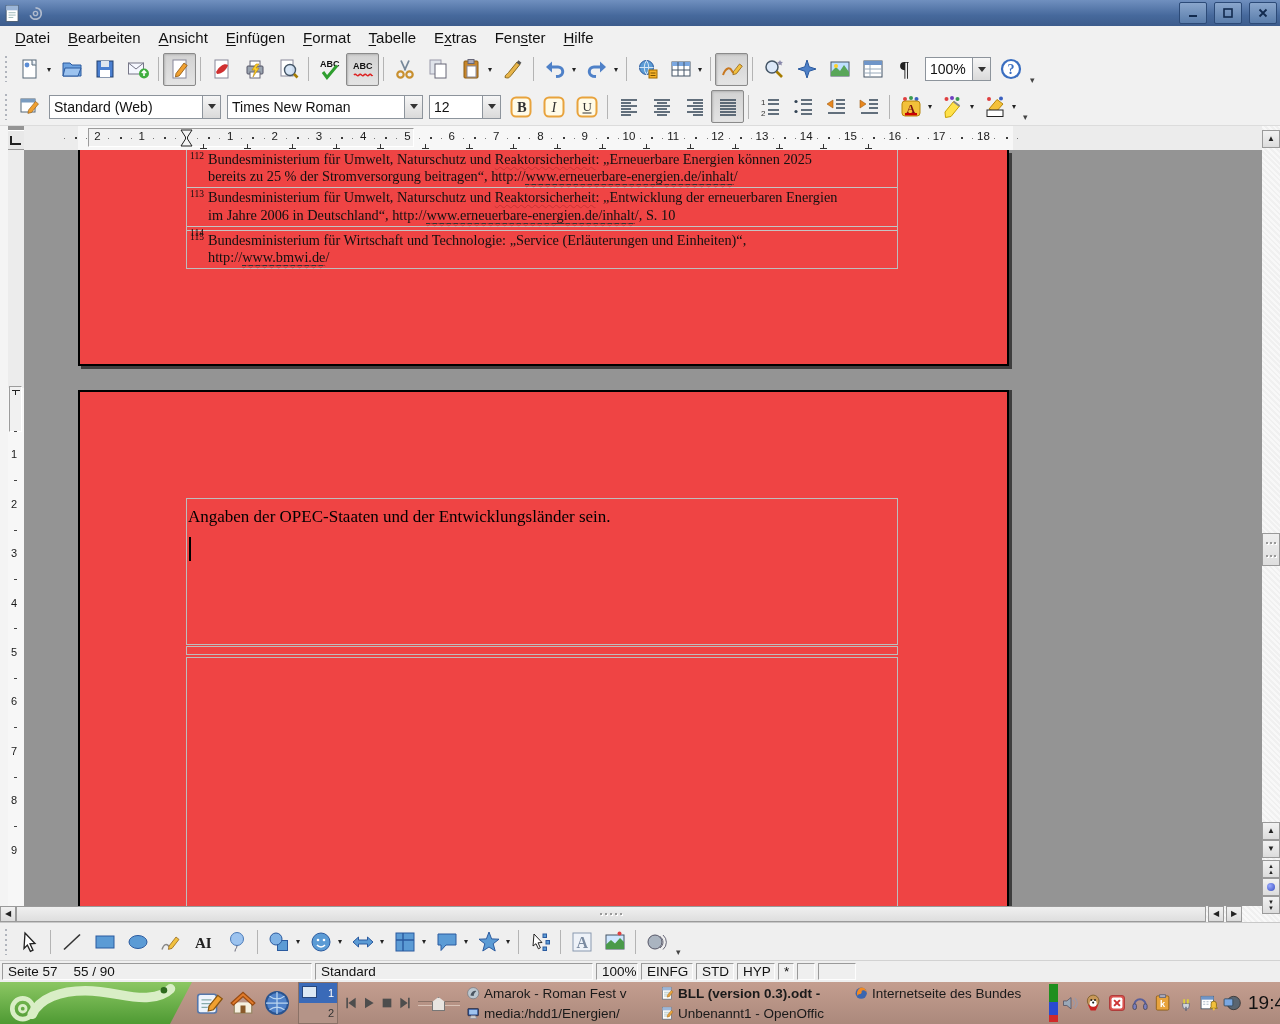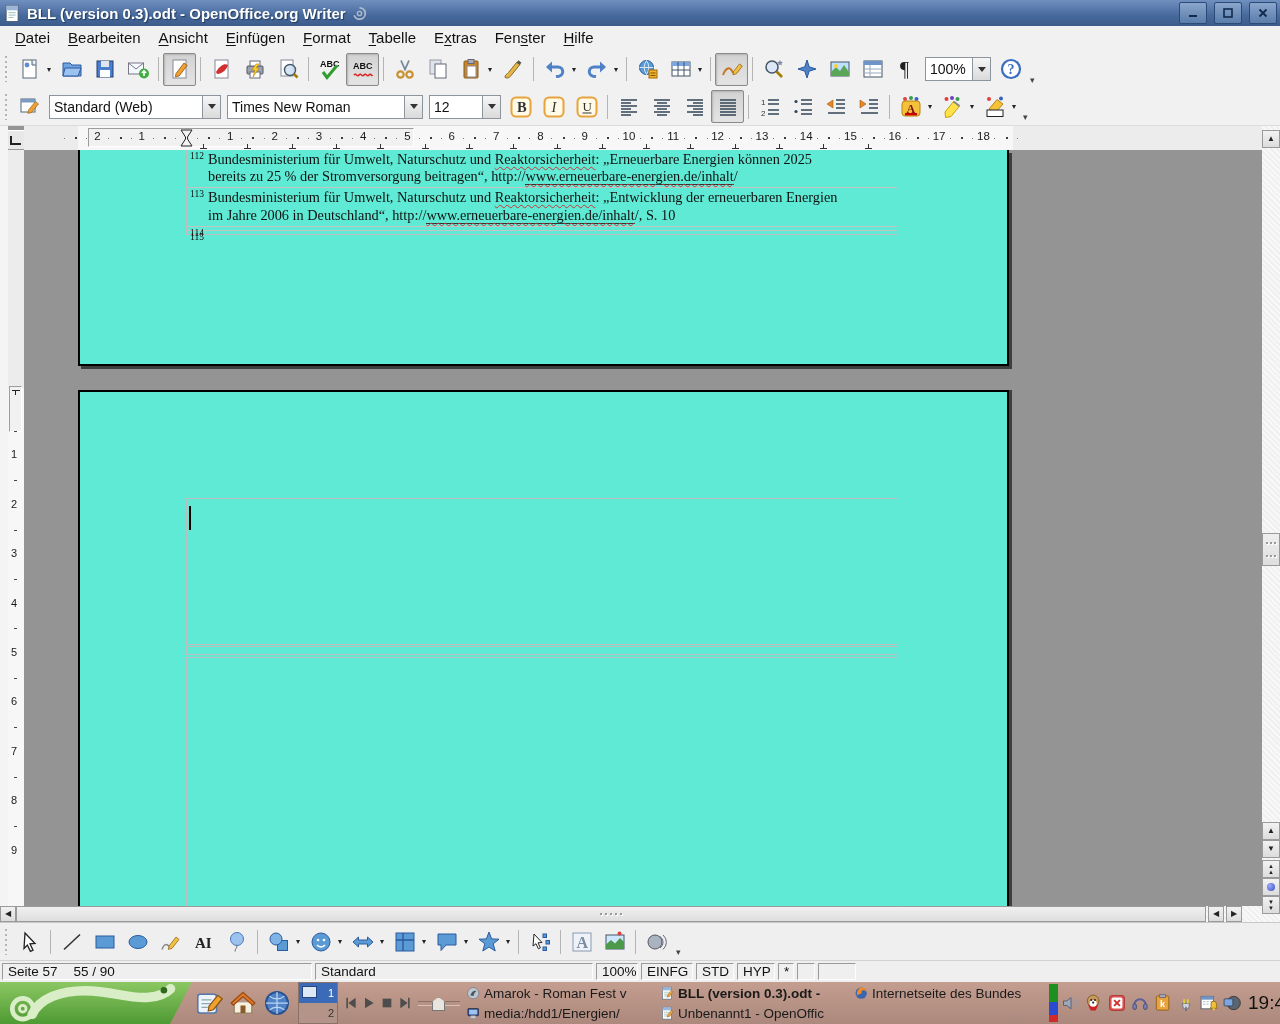--- a/index.html
+++ b/index.html
@@ -68,21 +68,21 @@
   .vr-margin{position:absolute;left:1px;top:236px;width:13px;height:46px;background:#f1f1f1;
     border:1px solid #9c9c9c;border-bottom-color:#fff;border-right-color:#fff;box-sizing:border-box;}
   .vr-marker{position:absolute;left:2px;top:3px;width:8px;height:1px;background:#222;}
   .vr-marker::after{content:"";position:absolute;left:3px;top:0;width:1px;height:5px;background:#222;}
   .vr-num{position:absolute;left:3px;font-size:11px;color:#1a1a1a;}
   .vr-dash{position:absolute;left:6px;width:3px;height:1px;background:#444;}
   #left-edge{position:absolute;left:0;top:126px;width:8px;height:780px;background:#f4f4f4;}
 
   
   #docarea{position:absolute;left:24px;top:150px;width:1238px;height:756px;background:#949494;overflow:hidden;}
-  .page{position:absolute;left:54px;width:931px;background:#5eead4;border:2px solid #000;
+  .page{position:absolute;left:54px;width:931px;background:#ef4444;border:2px solid #000;
     box-shadow:3px 3px 0 #3e3e3e;box-sizing:border-box;}
   #page56{top:0;height:216px;border-top:none;}
   #page57{top:240px;height:520px;border-bottom:none;box-shadow:3px 0 0 #3e3e3e;}
   .docbox{position:absolute;left:106px;width:712px;border:1px solid #bdbdbd;box-sizing:border-box;}
   #fnbox{top:0;border-top:none;}
   .fn-row{position:relative;border-bottom:1px solid #c4c4c4;padding:1px 0 2px;}
   .fn-row:last-child{border-bottom:none;}
   .fn-num{position:absolute;left:3px;top:1px;font-size:9.5px;font-family:"Liberation Serif",serif;color:#111;}
   .fn-text{margin-left:21px;padding-right:24px;font-family:"Liberation Serif","DejaVu Serif",serif;
     font-size:14.3px;line-height:17.2px;color:#111;}
@@ -157,21 +157,20 @@
 <body>
 
 <div id="app">
 
   <div class="titlebar">
     <svg class="app-ico" viewBox="0 0 24 24">
         <rect x="4" y="2" width="15" height="20" fill="#fff" stroke="#456"></rect>
         <rect x="4" y="2" width="15" height="6" fill="#9cb6d8"></rect>
         <path d="M7 11h9M7 14h9M7 17h6" stroke="#8aa" fill="none"></path>
       </svg>
-    <span class="title-text">BLL (version 0.3).odt - OpenOffice.org Writer</span>
     <svg class="title-swirl" viewBox="0 0 24 24">
         <path d="M12 4a8 8 0 11-7.5 10.5" fill="none" stroke="#c9ced8" stroke-width="2.5"></path>
         <circle cx="12" cy="12" r="3" fill="none" stroke="#c9ced8" stroke-width="2"></circle>
       </svg>
     <span class="tb-spacer"></span>
     <span class="win-btn">
         <svg viewBox="0 0 12 12">
           <path d="M2 9h8" stroke="#122a4e" stroke-width="2"></path>
         </svg>
       </span>
@@ -735,25 +734,27 @@
           </div>
           <div class="fn-row">
             <span class="fn-num">113</span>
             <div class="fn-text"><span class="fs-i">Bundesministerium für Umwelt, Naturschutz und </span><span class="fs-i fs-w">Reaktorsicherheit</span><span class="">: „Entwicklung der erneuerbaren Energien</span><br><span class="">im Jahre 2006 in Deutschland“,  http://</span><span class="fs-u fs-w">www.erneuerbare-energien.de/inhalt</span><span class="">/, S. 10</span></div>
           </div>
           <div class="fn-row">
             <span class="fn-num">114</span>
           </div>
           <div class="fn-row">
             <span class="fn-num">115</span>
+            <div class="fn-text"><span class="fs-i">Bundesministerium für Wirtschaft und Technologie</span><span class="">: „Service (Erläuterungen und Einheiten)“,</span><br><span class="">http://</span><span class="fs-u fs-w">www.bmwi.de</span><span class="">/</span></div>
           </div>
         </div>
     </div>
     <div class="page" id="page57">
       <div class="docbox" id="bodybox">
+        <div class="bl2">Angaben der OPEC-Staaten und der Entwicklungsländer sein.</div>
         <span class="caret"></span>
       </div>
       <div class="docbox" id="thinrow"></div>
       <div class="docbox" id="bigbox"></div>
     </div>
   </div>
 
   <div id="vscroll">
     <span class="sbtn" style="left:0;top:4px;">▲</span>
     <div id="vthumb">

